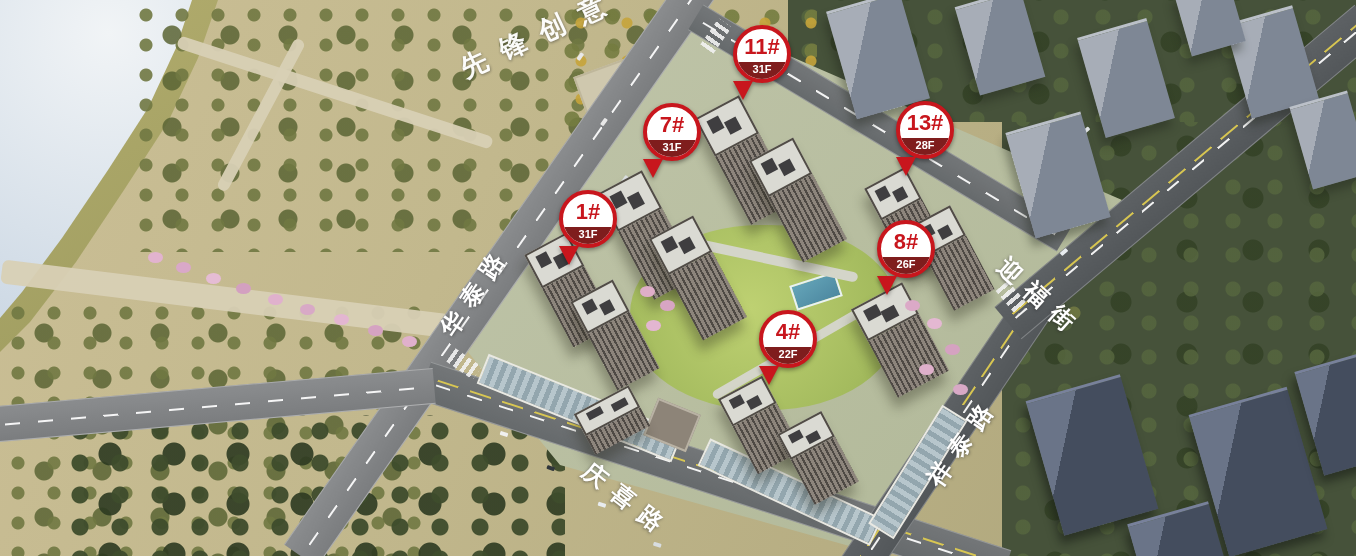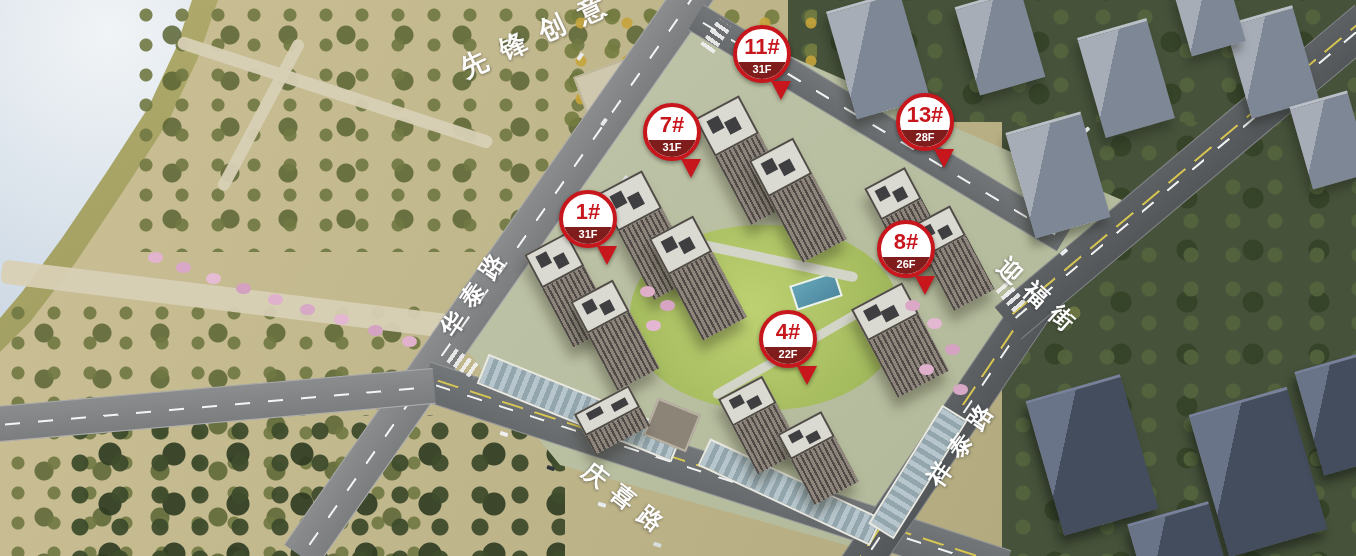--- a/index.html
+++ b/index.html
@@ -88,21 +88,21 @@
   .cars{width:8px;height:4px;border-radius:1px;z-index:8;}
   .blossom{width:15px;height:11px;border-radius:50%;z-index:12;}
 
   
   .road-label{z-index:20;color:#fff;font-weight:bold;font-size:24px;letter-spacing:11px;
     white-space:nowrap;transform-origin:0 50%;text-shadow:0 1px 3px rgba(40,40,40,.55);}
   .road-label.big{font-size:27px;letter-spacing:16px;opacity:.96;}
 
   
   .pin{z-index:30;transform:translate(-50%,-100%);display:flex;flex-direction:column;
-    align-items:flex-end;cursor:pointer;filter:drop-shadow(0 2px 2px rgba(0,0,0,.4));}
+    align-items:flex-start;cursor:pointer;filter:drop-shadow(0 2px 2px rgba(0,0,0,.4));}
   .pin-head{width:58px;height:58px;border-radius:50%;background:#fff;border:4px solid #c8161d;
     overflow:hidden;display:flex;flex-direction:column;}
   .pin-num{flex:1;display:flex;align-items:center;justify-content:center;padding-top:3px;
     color:#c8161d;font-weight:bold;font-size:22px;line-height:1;}
   .pin-floor{height:17px;background:#7f1d1d;color:#fff;font-size:11px;font-weight:bold;
     display:flex;align-items:flex-start;justify-content:center;line-height:14px;}
   .pin-tail{width:0;height:0;margin-top:-2px;border-left:10px solid transparent;
     border-right:10px solid transparent;border-top:19px solid #c8161d;}
 </style>
 </head>
@@ -258,21 +258,21 @@
     </div>
       <div class="pin-tail"></div>
   </div>
   <div class="abs pin" style="left:762px;top:100px;">
     <div class="pin-head">
       <div class="pin-num">11#</div>
       <div class="pin-floor">31F</div>
     </div>
       <div class="pin-tail"></div>
   </div>
-  <div class="abs pin" style="left:925px;top:168px;">
+  <div class="abs pin" style="left:925px;top:176px;">
     <div class="pin-head">
       <div class="pin-num">13#</div>
       <div class="pin-floor">28F</div>
     </div>
       <div class="pin-tail"></div>
   </div>
 
 </div>
 
 </body></html>

